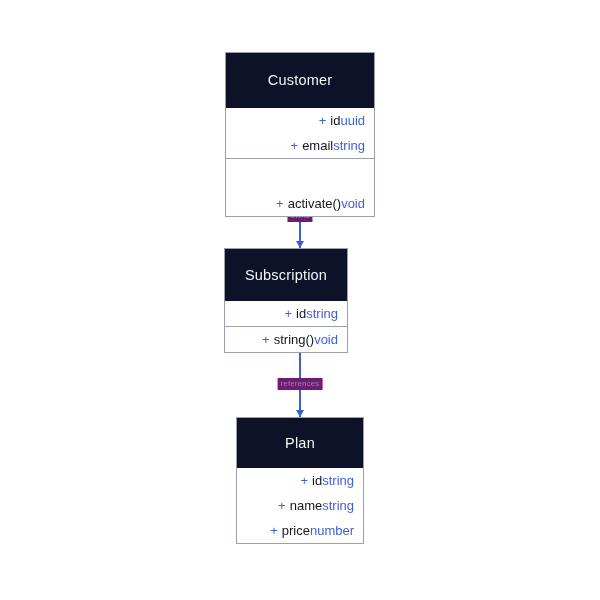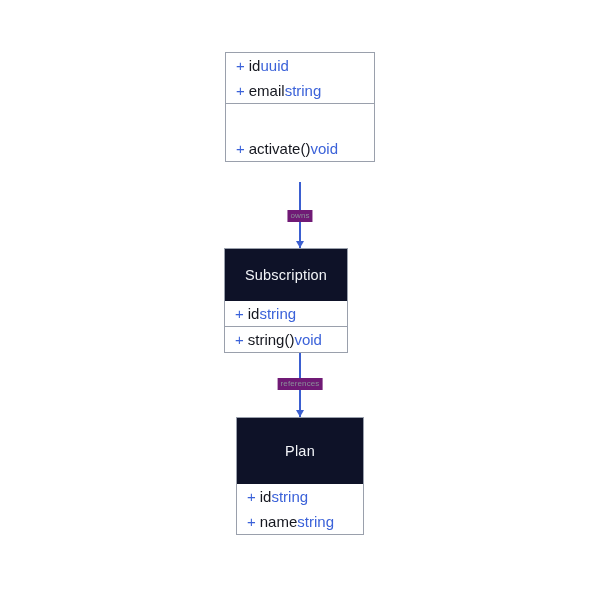--- a/index.html
+++ b/index.html
@@ -45,23 +45,23 @@
   .uml-section {
     box-sizing: border-box;
   }
   .uml-section + .uml-section {
     border-top: 1px solid #9aa0ac;
   }
   .uml-row {
     box-sizing: border-box;
     display: flex;
     align-items: center;
-    justify-content: flex-start;
+    justify-content: flex-end;
     padding: 0 9px 0 10px;
-    font-size: 15px;
+    font-size: 13px;
     line-height: 1;
     white-space: nowrap;
   }
   .member {
     color: #15171f;
   }
   .member .sigil {
     color: #3b62d9;
     margin-right: 4px;
   }
@@ -110,20 +110,21 @@
       <div class="edge-line" style="height: 66px; background: rgb(59, 95, 208); left: -0.8px;"></div>
       <div class="edge-arrow" style="top: 59px; border-top-color: rgb(59, 95, 208);"></div>
       <div class="edge-label" style="top: 28px; color: rgb(138, 143, 153);">owns</div>
     </div>
     <div class="edge" style="left: 300px; top: 350px; width: 0px; height: 67px;">
       <div class="edge-line" style="height: 67px; background: rgb(59, 95, 208); left: -0.8px;"></div>
       <div class="edge-arrow" style="top: 60px; border-top-color: rgb(59, 95, 208);"></div>
       <div class="edge-label" style="top: 28px; color: rgb(138, 143, 153);">references</div>
     </div>
     <div class="uml-class" style="left: 225px; top: 52px; width: 150px; border-color: rgb(154, 160, 172);">
+      <div class="uml-header" style="height: 55px; background: rgb(14, 18, 40); color: rgb(242, 244, 248);">Customer</div>
       <div class="uml-section" style="border-top-color: rgb(154, 160, 172);">
         <div class="uml-row" style="height: 25px;">
           <span class="member"><span class="sigil" style="color: rgb(59, 98, 217);">+</span><span>id</span></span>
           <span class="mtype" style="color: rgb(59, 98, 217);">uuid</span>
         </div>
         <div class="uml-row" style="height: 25px;">
           <span class="member"><span class="sigil" style="color: rgb(59, 98, 217);">+</span><span>email</span></span>
           <span class="mtype" style="color: rgb(59, 98, 217);">string</span>
         </div>
       </div>
@@ -143,25 +144,29 @@
         </div>
       </div>
       <div class="uml-section" style="border-top-color: rgb(154, 160, 172);">
         <div class="uml-row" style="height: 25px;">
           <span class="member"><span class="sigil" style="color: rgb(59, 98, 217);">+</span><span>string()</span></span>
           <span class="mtype" style="color: rgb(59, 98, 217);">void</span>
         </div>
       </div>
     </div>
     <div class="uml-class" style="left: 236px; top: 417px; width: 128px; border-color: rgb(154, 160, 172);">
-      <div class="uml-header" style="height: 66px; background: rgb(14, 18, 40); color: rgb(242, 244, 248);">Plan</div>
+      <div class="uml-header" style="height: 50px; background: rgb(14, 18, 40); color: rgb(242, 244, 248);">Plan</div>
       <div class="uml-section" style="border-top-color: rgb(154, 160, 172);">
         <div class="uml-row" style="height: 25px;">
           <span class="member"><span class="sigil" style="color: rgb(59, 98, 217);">+</span><span>id</span></span>
           <span class="mtype" style="color: rgb(59, 98, 217);">string</span>
         </div>
         <div class="uml-row" style="height: 25px;">
           <span class="member"><span class="sigil" style="color: rgb(59, 98, 217);">+</span><span>name</span></span>
           <span class="mtype" style="color: rgb(59, 98, 217);">string</span>
         </div>
+        <div class="uml-row" style="height: 25px;">
+          <span class="member"><span class="sigil" style="color: rgb(59, 98, 217);">+</span><span>price</span></span>
+          <span class="mtype" style="color: rgb(59, 98, 217);">number</span>
+        </div>
       </div>
     </div>
   </div>
 
 </body></html>

